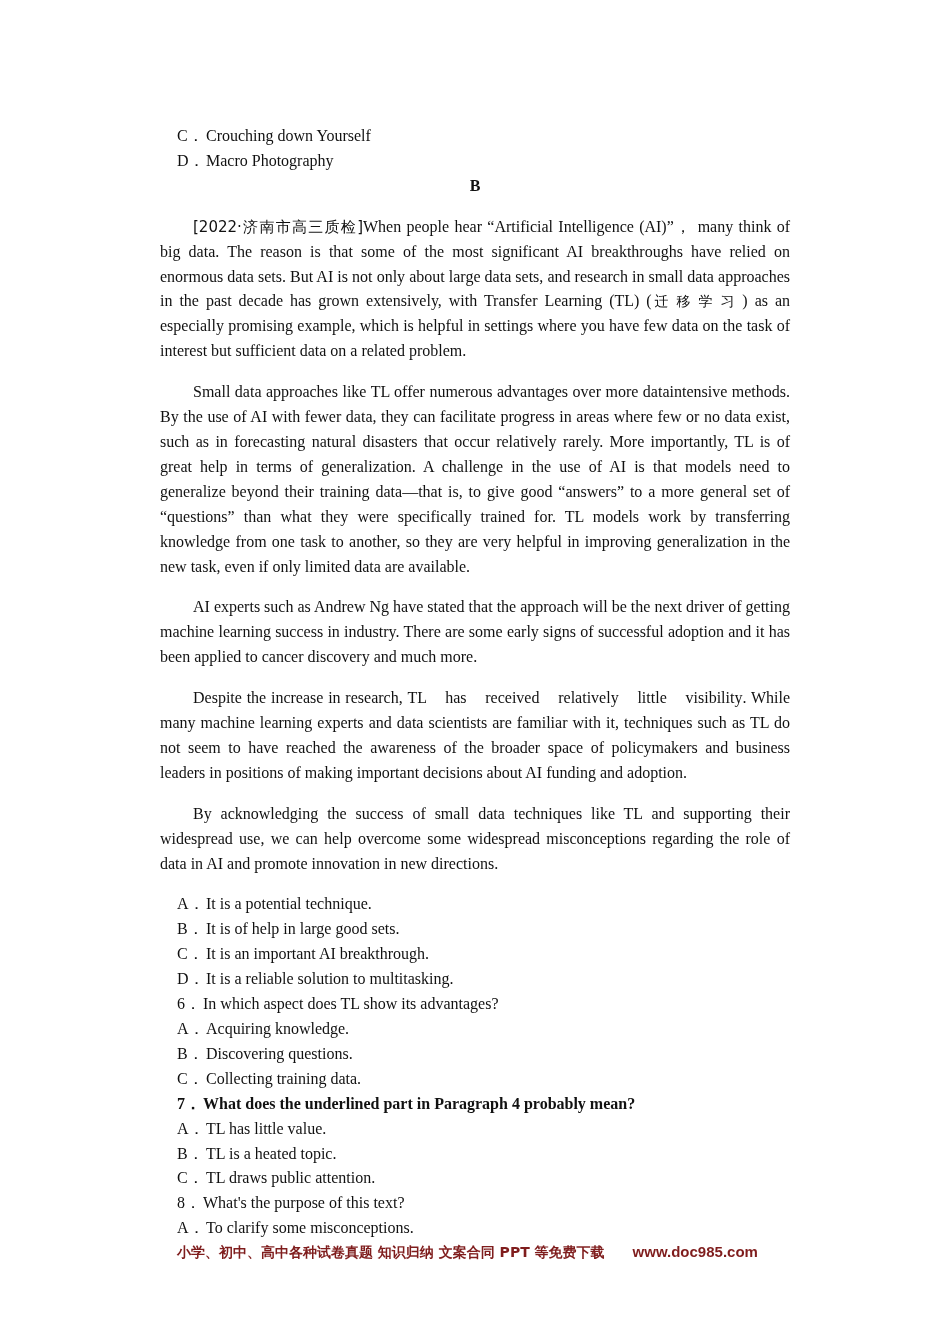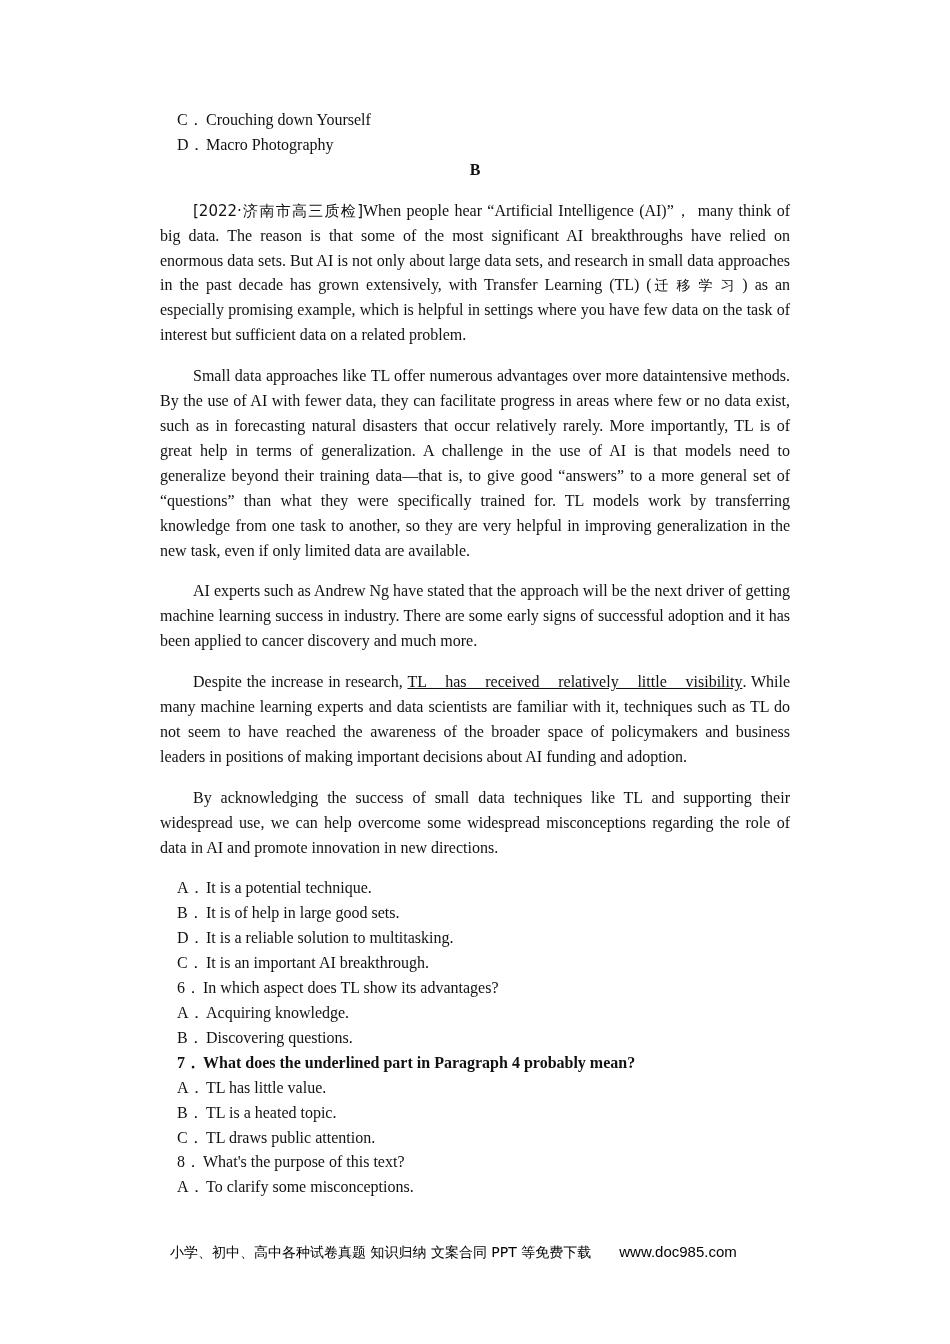--- a/index.html
+++ b/index.html
@@ -11,21 +11,21 @@
       width: 950px;
       height: 1344px;
       position: relative;
       overflow: hidden;
       font-family: "Liberation Serif", "DejaVu Serif", serif;
       color: #111111;
     }
     .page {
       position: absolute;
       left: 144px;
-      top: 108px;
+      top: 124px;
       width: 662px;
       font-size: 16px;
       line-height: 24.9px;
     }
     .line {
       margin: 0;
       white-space: nowrap;
     }
     .opt {
       padding-left: 33px;
@@ -58,31 +58,31 @@
     .para .src-cjk {
       font-family: "DejaVu Sans", sans-serif;
       font-size: 15px;
     }
     .para .cjk {
       font-family: "DejaVu Sans", sans-serif;
       font-size: 14px;
       letter-spacing: 5px;
     }
     .underlined {
-      text-decoration: underline;
       word-spacing: 14px;
     }
     .footer {
       position: absolute;
-      left: 170px;
+      left: 177px;
       top: 1243px;
       font-family: "DejaVu Sans", sans-serif;
       font-size: 14px;
-      color: #000000;
+      color: #7f1d1d;
       white-space: nowrap;
+      font-weight: bold;
     }
     .footer .url {
       margin-left: 28px;
       font-family: "Liberation Sans", sans-serif;
       font-size: 15px;
     }
   </style>
 </head>
 <body>
 
@@ -98,26 +98,27 @@
   <p class="para">Small data approaches like TL offer numerous advantages over more dataintensive methods. By the use of AI with fewer data, they can facilitate progress in areas where few or no data exist, such as in forecasting natural disasters that occur relatively rarely. More importantly, TL is of great help in terms of generalization. A challenge in the use of AI is that models need to generalize beyond their training data—that is, to give good “answers” to a more general set of “questions” than what they were specifically trained for. TL models work by transferring knowledge from one task to another, so they are very helpful in improving generalization in the new task, even if only limited data are available.</p>
 
   <p class="para">AI experts such as Andrew Ng have stated that the approach will be the next driver of getting machine learning success in industry. There are some early signs of successful adoption and it has been applied to cancer discovery and much more.</p>
 
   <p class="para"><span>Despite the increase in research, </span><span class="underlined">TL has received relatively little visibility</span><span>. While many machine learning experts and data scientists are familiar with it, techniques such as TL do not seem to have reached the awareness of the broader space of policymakers and business leaders in positions of making important decisions about AI funding and adoption.</span></p>
 
   <p class="para">By acknowledging the success of small data techniques like TL and supporting their widespread use, we can help overcome some widespread misconceptions regarding the role of data in AI and promote innovation in new directions.</p>
 
   <p class="line opt"><span class="lbl">A．</span><span>It is a potential technique.</span></p>
   <p class="line opt"><span class="lbl">B．</span><span>It is of help in large good sets.</span></p>
+  <p class="line opt"><span class="lbl">C．</span><span>It is an important AI breakthrough.</span></p>
   <p class="line opt"><span class="lbl">D．</span><span>It is a reliable solution to multitasking.</span></p>
-  <p class="line opt"><span class="lbl">C．</span><span>It is an important AI breakthrough.</span></p>
 
   <p class="line q"><span class="num">6．</span><span>In which aspect does TL show its advantages?</span></p>
   <p class="line opt"><span class="lbl">A．</span><span>Acquiring knowledge.</span></p>
   <p class="line opt"><span class="lbl">B．</span><span>Discovering questions.</span></p>
+  <p class="line opt"><span class="lbl">C．</span><span>Collecting training data.</span></p>
 
   <p class="line q bold"><span class="num">7．</span><span>What does the underlined part in Paragraph 4 probably mean?</span></p>
   <p class="line opt"><span class="lbl">A．</span><span>TL has little value.</span></p>
   <p class="line opt"><span class="lbl">B．</span><span>TL is a heated topic.</span></p>
   <p class="line opt"><span class="lbl">C．</span><span>TL draws public attention.</span></p>
 
   <p class="line q"><span class="num">8．</span><span>What's the purpose of this text?</span></p>
   <p class="line opt"><span class="lbl">A．</span><span>To clarify some misconceptions.</span></p>
 
 </div>

